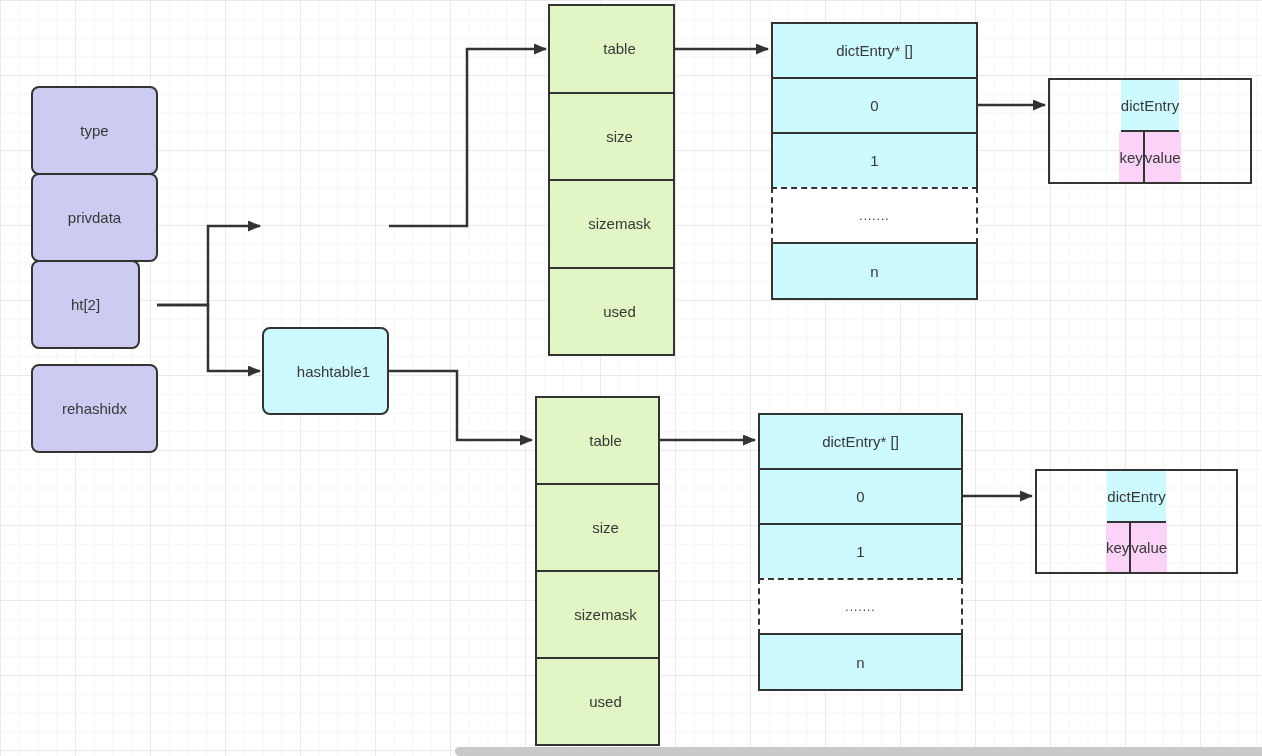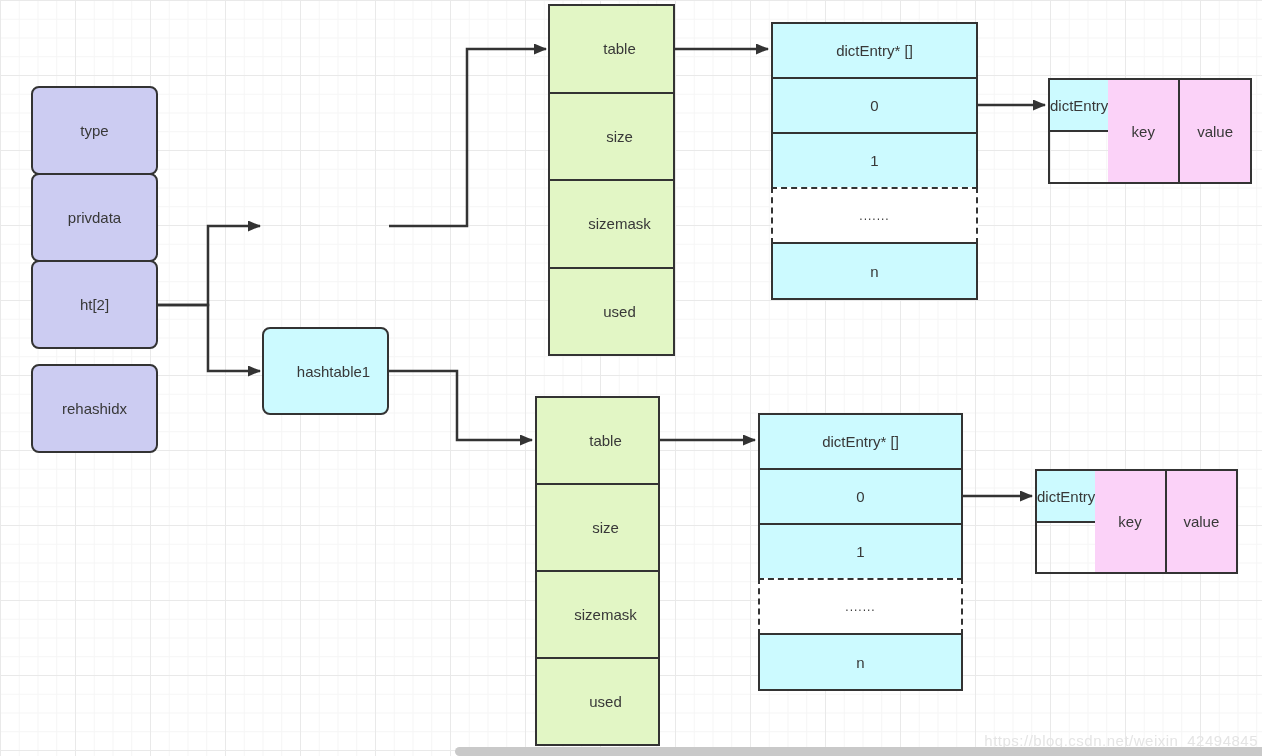--- a/index.html
+++ b/index.html
@@ -36,21 +36,21 @@
   .dashed{border:2px dashed var(--border); letter-spacing:1px; font-size:12px;}
   .stack{
     border:2px solid var(--border);
     display:flex; flex-direction:column;
   }
   .stack .row{
     flex:1; display:flex; align-items:center; justify-content:center;
     border-bottom:2px solid var(--border); background:var(--green);padding-left:16px;
   }
   .stack .row:last-child{border-bottom:none;}
-  .entry{border:2px solid var(--border); display:flex; flex-direction:row;}
+  .entry{border:2px solid var(--border); display:flex; flex-direction:column;align-items:center;}
   .entry .e-header{
     height:52px; background:var(--cyan); border-bottom:2px solid var(--border);
     display:flex; align-items:center; justify-content:center;
   }
   .entry .e-cells{flex:1; display:flex;}
   .entry .e-cell{
     flex:1; background:var(--pink);
     display:flex; align-items:center; justify-content:center;
   }
   .entry .e-cell.key{border-right:2px solid var(--border);}
@@ -86,21 +86,21 @@
       <path d="M389,371 H457 V440 H532" marker-end="url(#arrow)"></path>
       <path d="M660,440 H755" marker-end="url(#arrow)"></path>
       <path d="M963,496 H1032" marker-end="url(#arrow)"></path>
     </g>
   </svg>
 
   <div class="free-label" style="left:31px;top:58px;width:127px;margin-top:32px;">dict</div>
 
   <div class="node purple round" style="left:31px;top:86px;width:127px;height:89px;">type</div>
   <div class="node purple round" style="left:31px;top:173px;width:127px;height:89px;">privdata</div>
-  <div class="node purple round" style="left:31px;top:260px;width:127px;height:89px;">ht[2]</div>
+  <div class="node purple round" style="left:31px;top:260px;width:109px;height:89px;">ht[2]</div>
   <div class="node purple round" style="left:31px;top:347px;width:127px;height:89px;margin-top:17px;">rehashidx</div>
 
   <div class="node cyanbg round" style="left:262px;top:327px;width:127px;height:88px;padding-left:16px;">hashtable1</div>
 
   <div class="stack" style="left:548px;top:4px;width:127px;height:352px;">
     <div class="row">table</div>
     <div class="row">size</div>
     <div class="row">sizemask</div>
     <div class="row">used</div>
   </div>
@@ -133,16 +133,15 @@
   <div class="node cyanbg" style="left:758px;top:633px;width:205px;height:58px;">n</div>
 
   <div class="entry" style="left:1035px;top:469px;width:203px;height:105px;">
     <div class="e-header">dictEntry</div>
     <div class="e-cells">
       <div class="e-cell key">key</div>
       <div class="e-cell">value</div>
     </div>
   </div>
 
-  <div class="watermark">https://blog.csdn.net/weixin_42494845</div>
   <div class="hscrollbar"></div>
 
 </div>
 
 </body></html>

